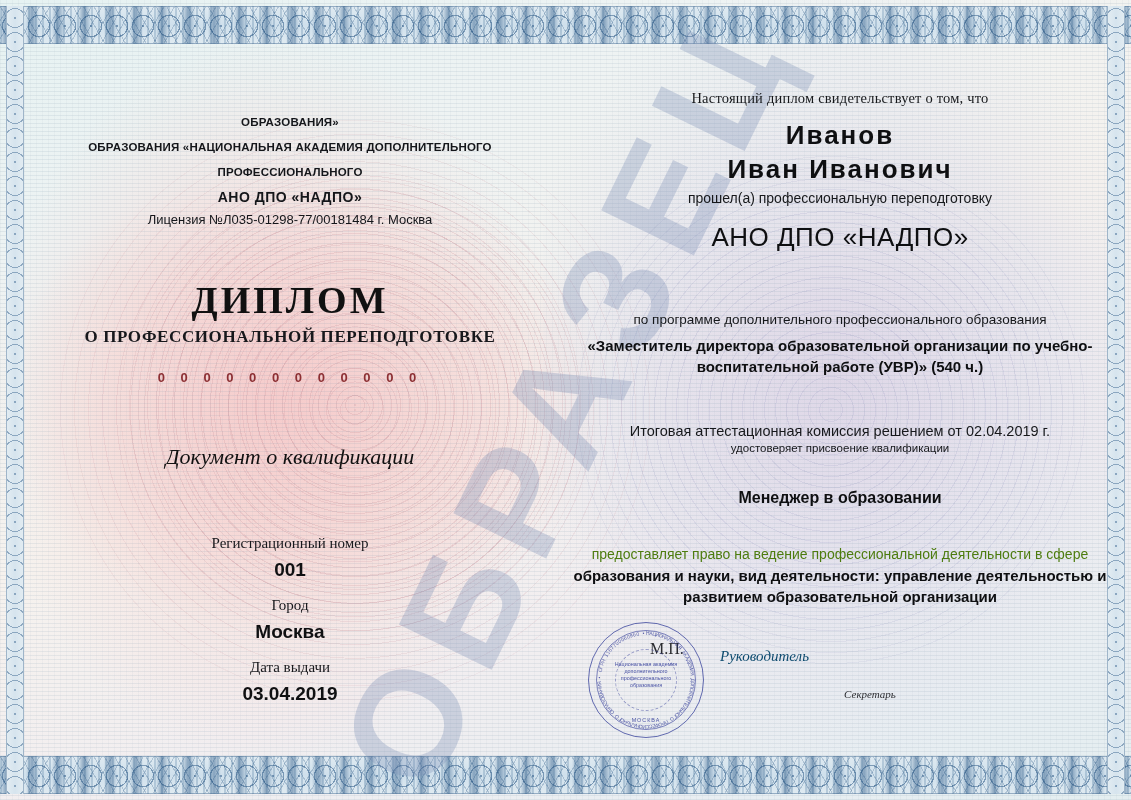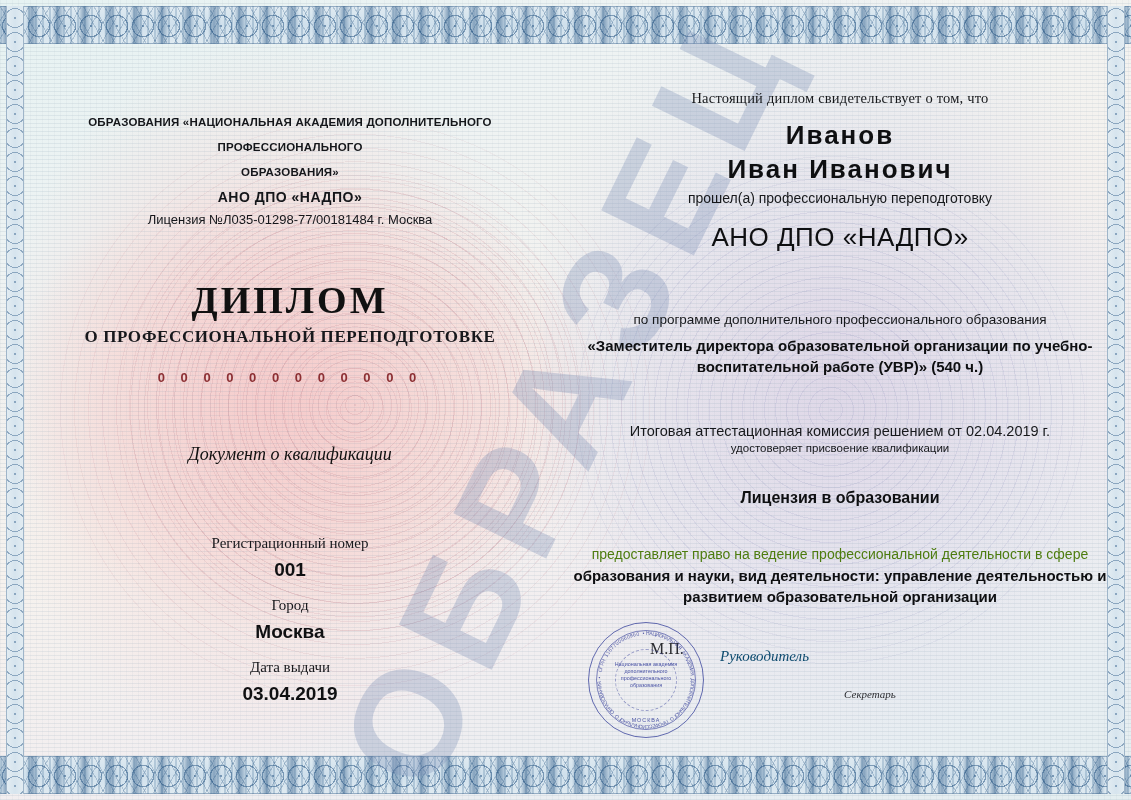--- a/index.html
+++ b/index.html
@@ -243,21 +243,21 @@
     font-weight: 700;
   }
   .doc-kind {
     position: absolute;
     left: 30px;
     top: 444px;
     width: 520px;
     text-align: center;
     font-family: "Liberation Serif", serif;
     font-style: italic;
-    font-size: 18px;
+    font-size: 22px;
     color: #111;
   }
   .field-label {
     font-family: "Liberation Serif", serif;
     font-size: 15px;
     color: #17181c;
   }
   .field-value {
     font-size: 19px;
     font-weight: 700;
@@ -417,22 +417,22 @@
     <div class="circles"></div>
   </div>
   <div class="side-strip left"></div>
   <div class="side-strip right"></div>
 
   <div class="watermark">ОБРАЗЕЦ</div>
 
   <div class="content">
 
     <div class="left-col">
+      <div class="org-line small-caps">образования»</div>
       <div class="org-line small-caps">образования «Национальная академия дополнительного профессионального</div>
-      <div class="org-line small-caps">образования»</div>
       <div class="org-line" style="font-size:14px;letter-spacing:.5px">АНО ДПО «НАДПО»</div>
       <div class="license">Лицензия №Л035-01298-77/00181484 г. Москва</div>
     </div>
 
     <div class="diploma-title">ДИПЛОМ</div>
     <div class="diploma-sub">О ПРОФЕССИОНАЛЬНОЙ ПЕРЕПОДГОТОВКЕ</div>
     <div class="serial">0 0 0 0 0 0 0 0 0 0 0 0</div>
     <div class="doc-kind">Документ о квалификации</div>
 
     <div class="block-reg">
@@ -455,21 +455,21 @@
       <div class="r-name">
         <div>Иванов</div>
         <div>Иван Иванович</div>
       </div>
       <div class="r-passed">прошел(а) профессиональную переподготовку</div>
       <div class="r-org">АНО ДПО «НАДПО»</div>
       <div class="r-prog-label">по программе дополнительного профессионального образования</div>
       <div class="r-prog-name">«Заместитель директора образовательной организации по учебно-воспитательной работе (УВР)» (540 ч.)</div>
       <div class="r-commission">Итоговая аттестационная комиссия решением от 02.04.2019 г.</div>
       <div class="r-commission-sub">удостоверяет присвоение квалификации</div>
-      <div class="r-qualification">Лицензия в образовании</div>
+      <div class="r-qualification">Менеджер в образовании</div>
       <div class="r-rights">предоставляет право на ведение профессиональной деятельности в сфере</div>
       <div class="r-activity">образования и науки, вид деятельности: управление деятельностью и развитием образовательной организации</div>
 
       <div class="mp">М.П.</div>
       <div class="sign-head">Руководитель</div>
       <div class="sign-sec">Секретарь</div>
     </div>
 
     <div class="stamp">
       <div class="ring-text">

